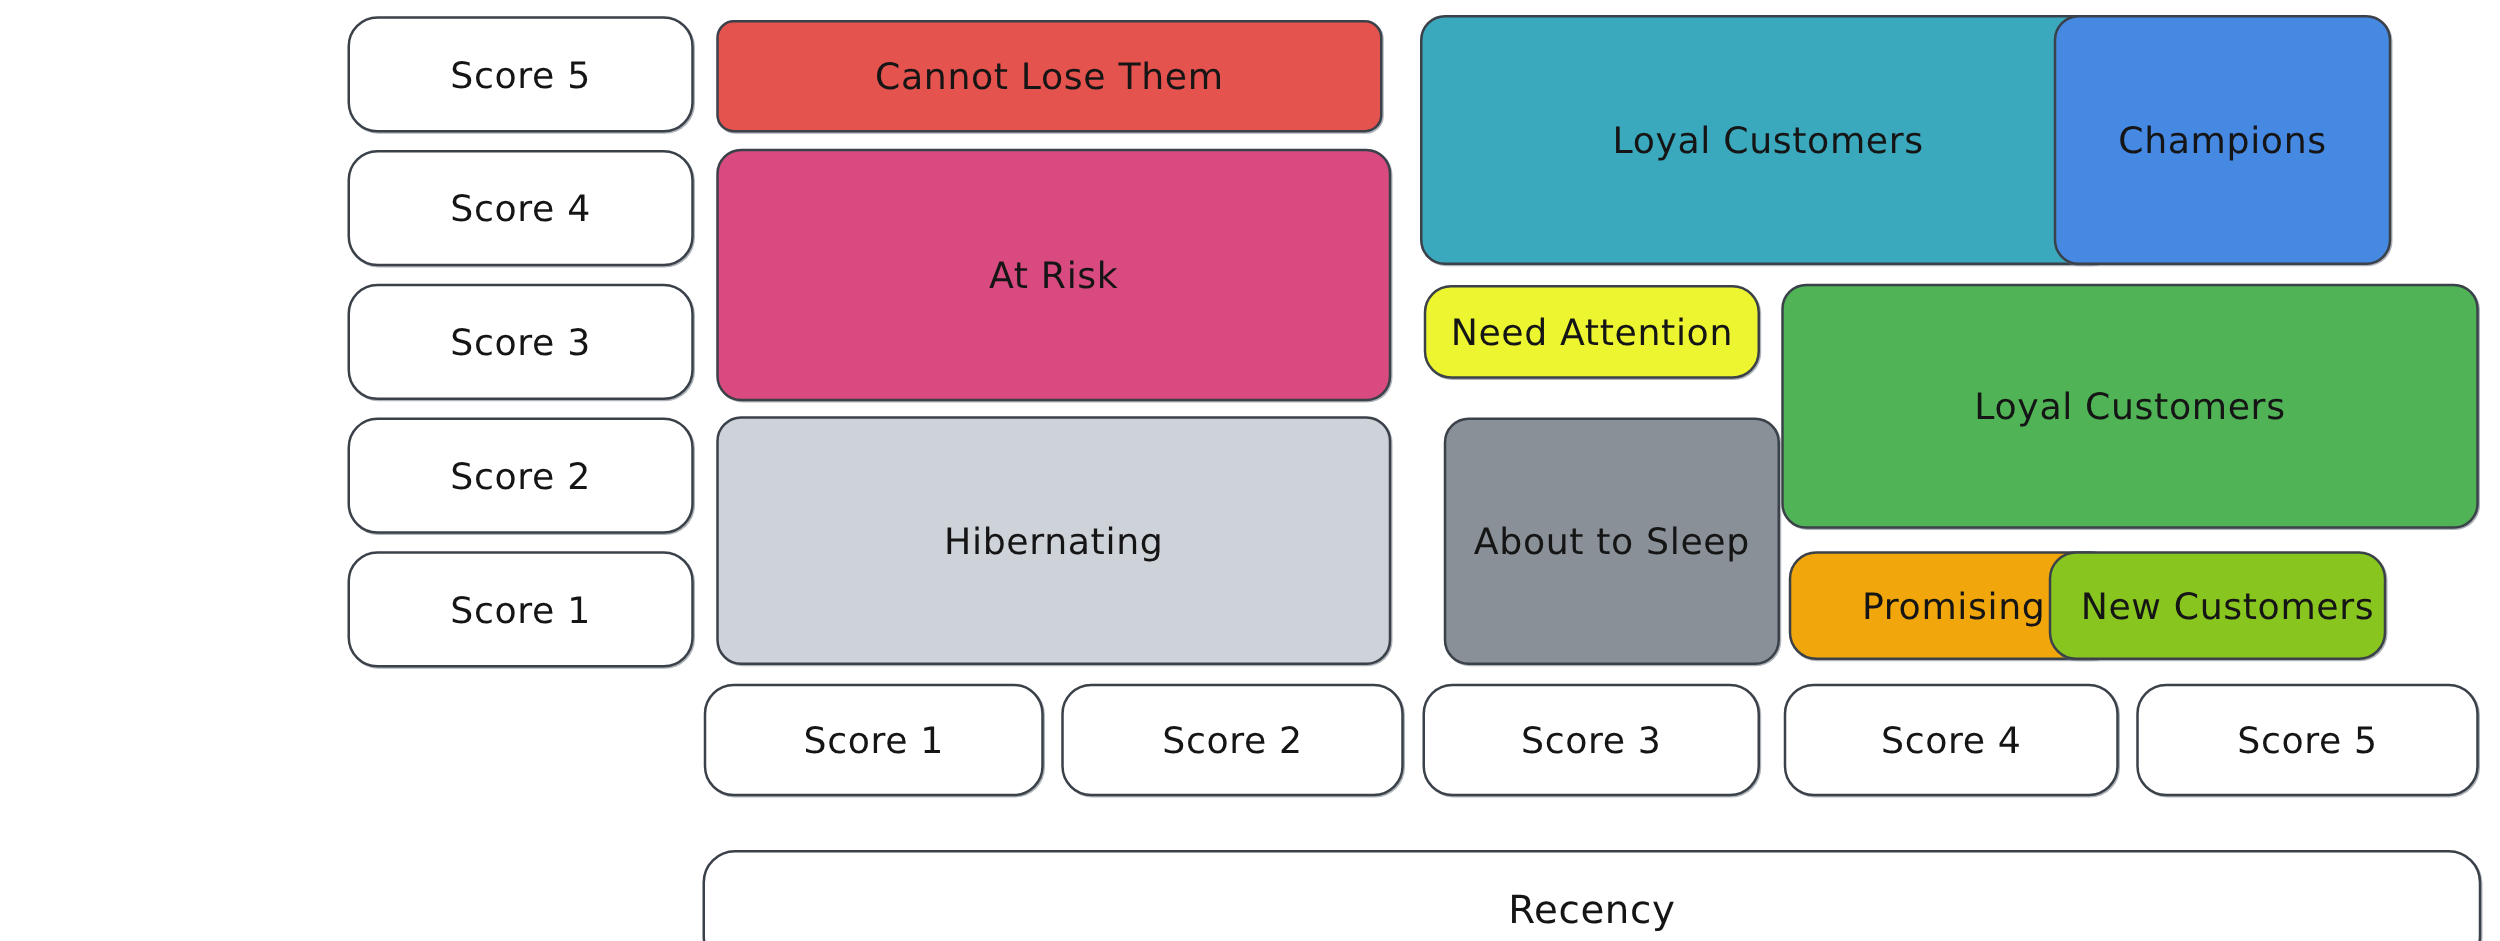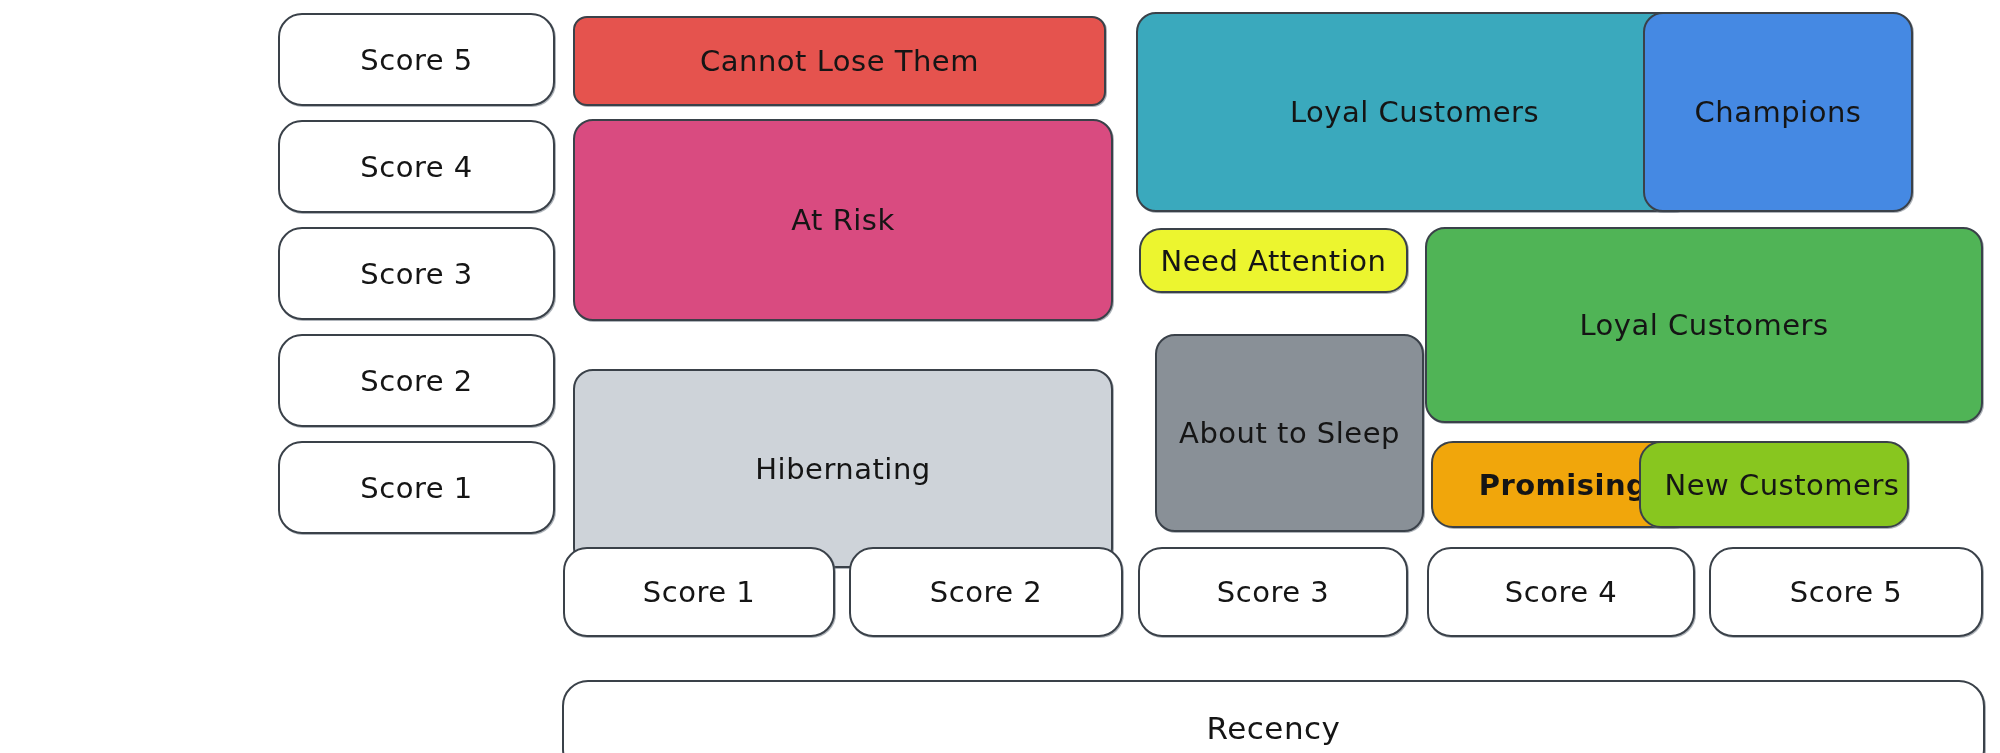--- a/index.html
+++ b/index.html
@@ -36,27 +36,27 @@
   #freq-axis        { left: 12px;  top: 12px;  width: 248px; height: 514px; font-size: 31px; }
   #fscore-5         { left: 278px; top: 13px;  width: 277px; height: 93px; }
   #fscore-4         { left: 278px; top: 120px; width: 277px; height: 93px; }
   #fscore-3         { left: 278px; top: 227px; width: 277px; height: 93px; }
   #fscore-2         { left: 278px; top: 334px; width: 277px; height: 93px; }
   #fscore-1         { left: 278px; top: 441px; width: 277px; height: 93px; }
 
   
   #seg-cannot-lose  { left: 573px;  top: 16px;  width: 533px; height: 90px;  border-radius: 14px; }
   #seg-at-risk      { left: 573px;  top: 119px; width: 540px; height: 202px; }
-  #seg-hibernating  { left: 573px;  top: 333px; width: 540px; height: 199px; margin-top: 36px; }
+  #seg-hibernating  { left: 573px;  top: 333px; width: 540px; height: 199px; }
   #seg-loyal-teal   { left: 1136px; top: 12px;  width: 557px; height: 200px; }
   #seg-champions    { left: 1643px; top: 12px;  width: 270px; height: 200px; }
-  #seg-need-attn    { left: 1139px; top: 228px; width: 269px; height: 65px;  border-radius: 22px; }
+  #seg-need-attn    { left: 1139px; top: 228px; width: 269px; height: 75px;  border-radius: 22px; }
   #seg-about-sleep  { left: 1139px; top: 334px; width: 269px; height: 198px; }
   #seg-loyal-green  { left: 1425px; top: 227px; width: 558px; height: 196px; }
-  #seg-promising    { left: 1431px; top: 441px; width: 264px; height: 87px;  border-radius: 22px; font-weight: bold; }
+  #seg-promising    { left: 1431px; top: 441px; width: 264px; height: 87px;  border-radius: 22px; }
   #seg-new-cust     { left: 1639px; top: 441px; width: 270px; height: 87px;  border-radius: 22px; padding-left: 16px; }
 
   
   #rscore-1         { left: 563px;  top: 547px; width: 272px; height: 90px; }
   #rscore-2         { left: 849px;  top: 547px; width: 274px; height: 90px; }
   #rscore-3         { left: 1138px; top: 547px; width: 270px; height: 90px; }
   #rscore-4         { left: 1427px; top: 547px; width: 268px; height: 90px; }
   #rscore-5         { left: 1709px; top: 547px; width: 274px; height: 90px; }
   #recency-axis     { left: 562px;  top: 650px; width: 1423px; height: 95px; font-size: 31px; border-radius: 26px; margin-top: 30px; }
 </style>

